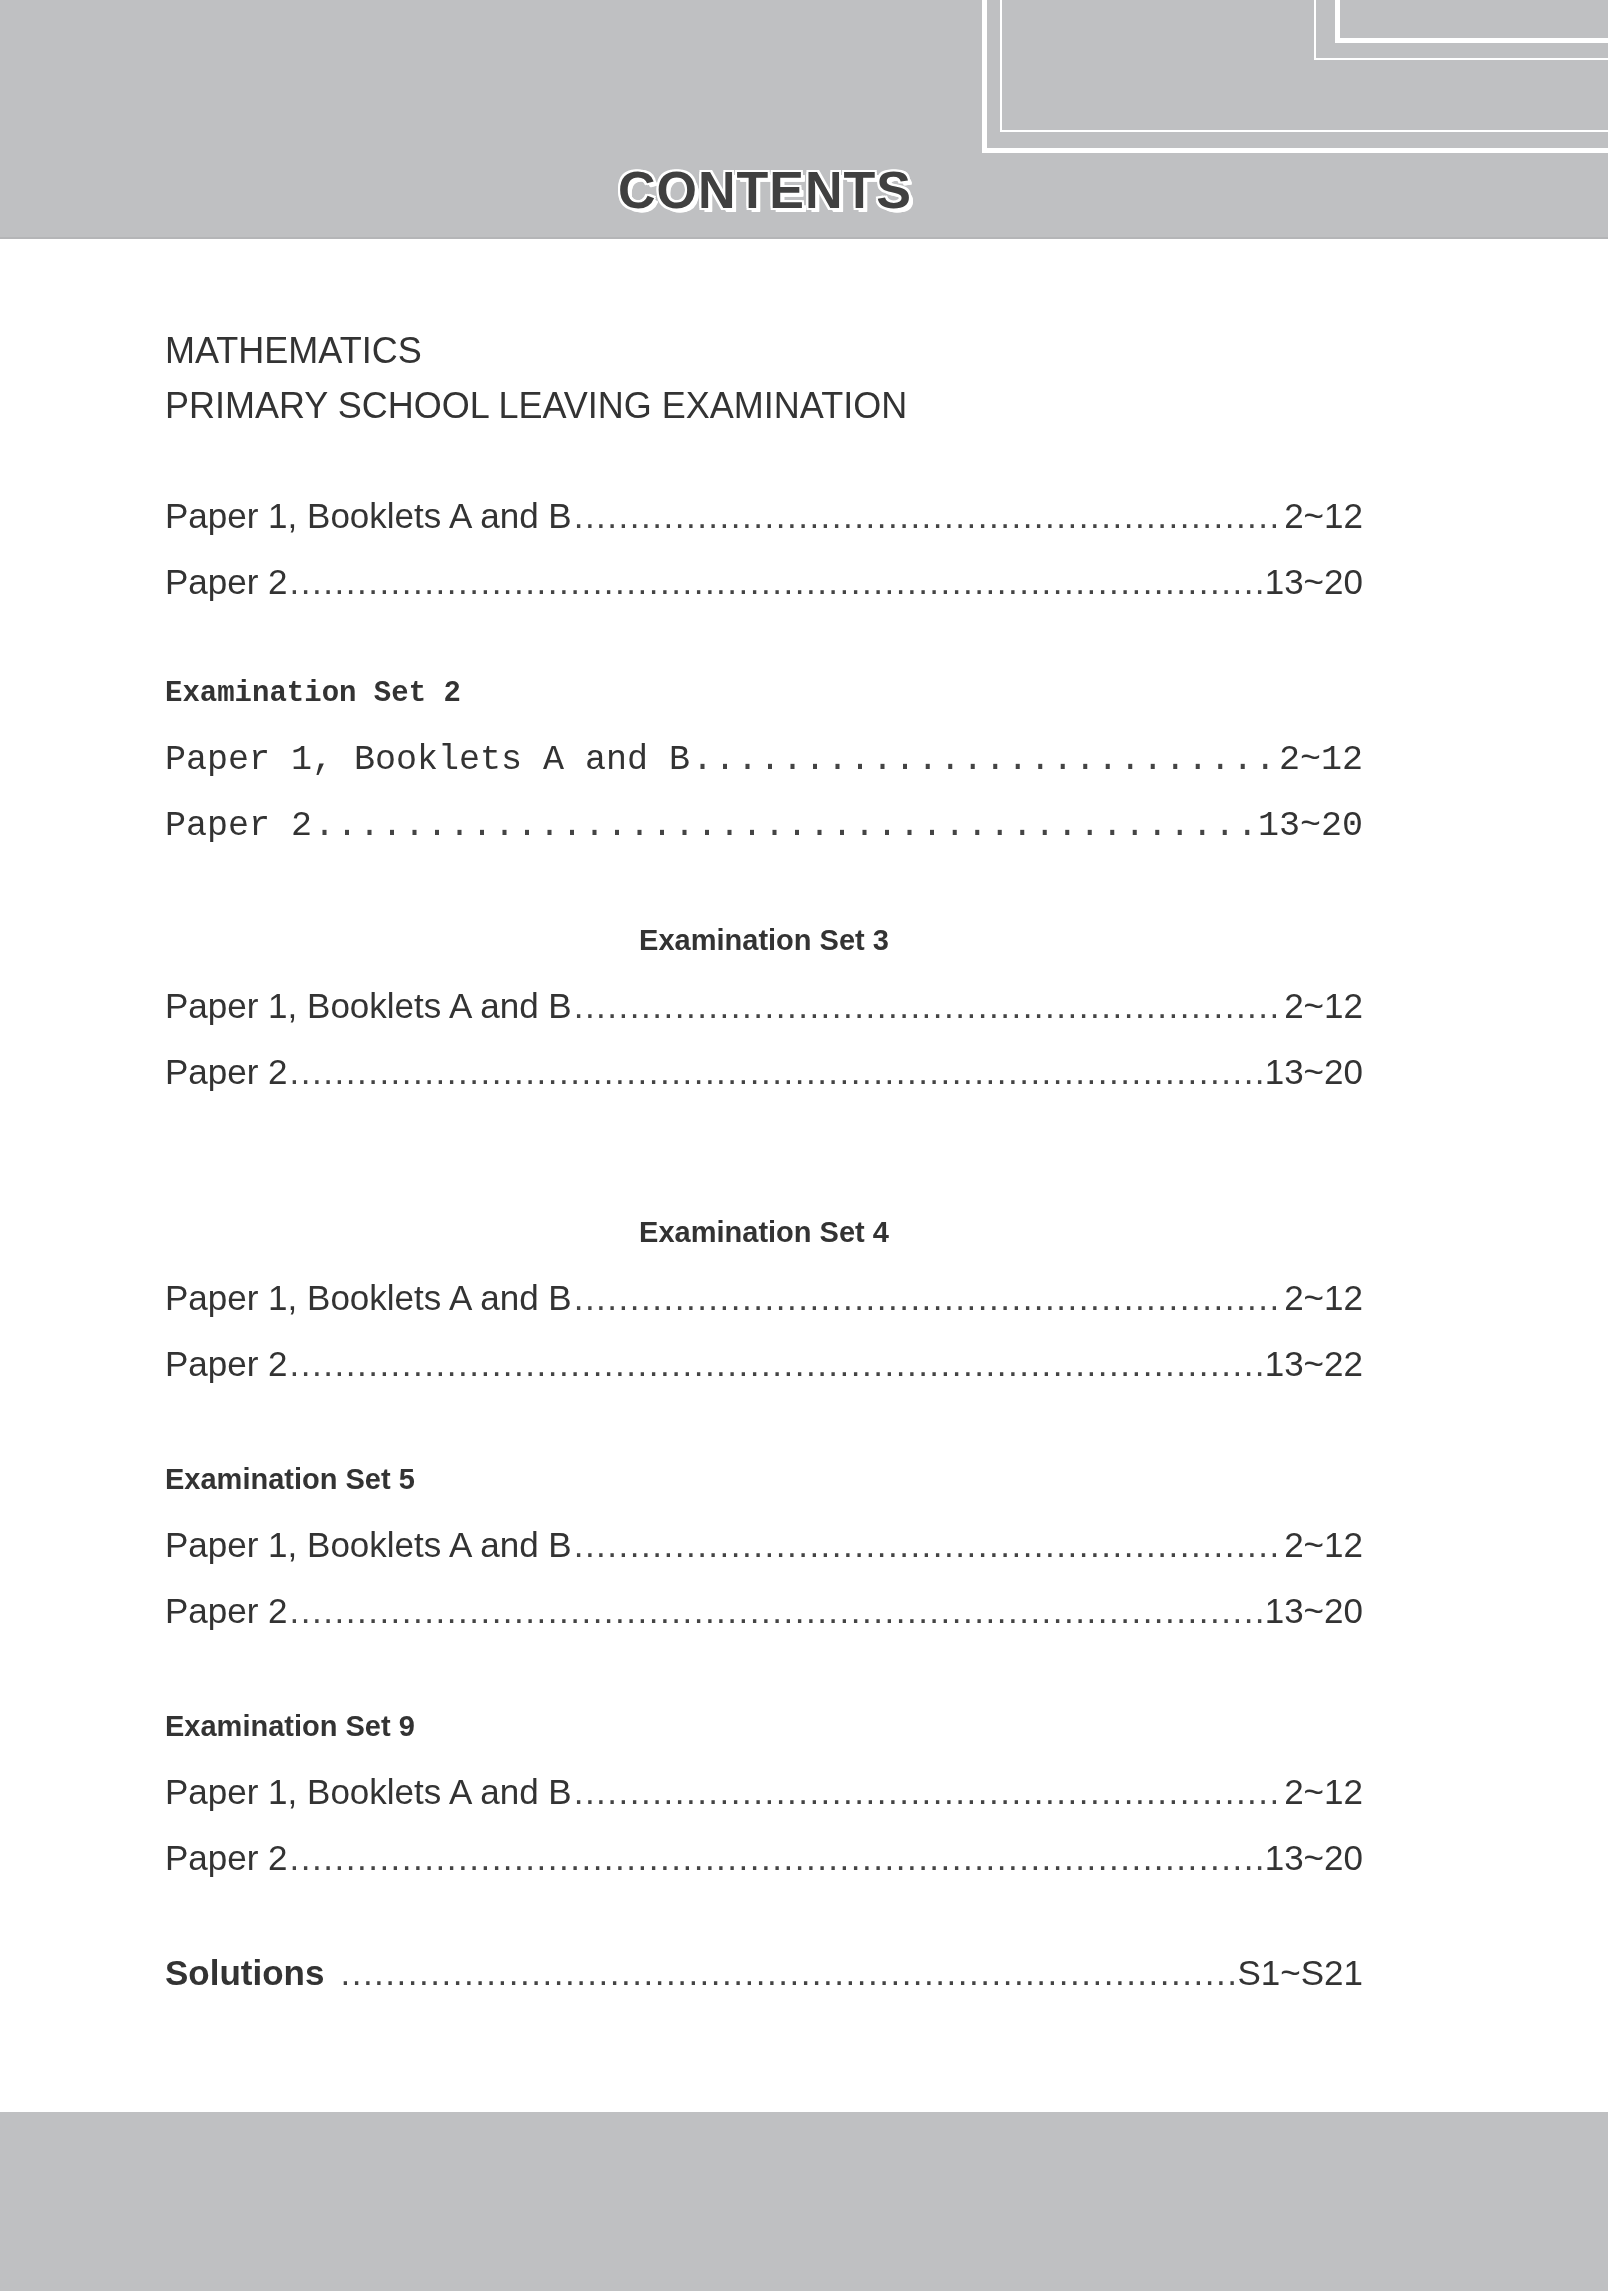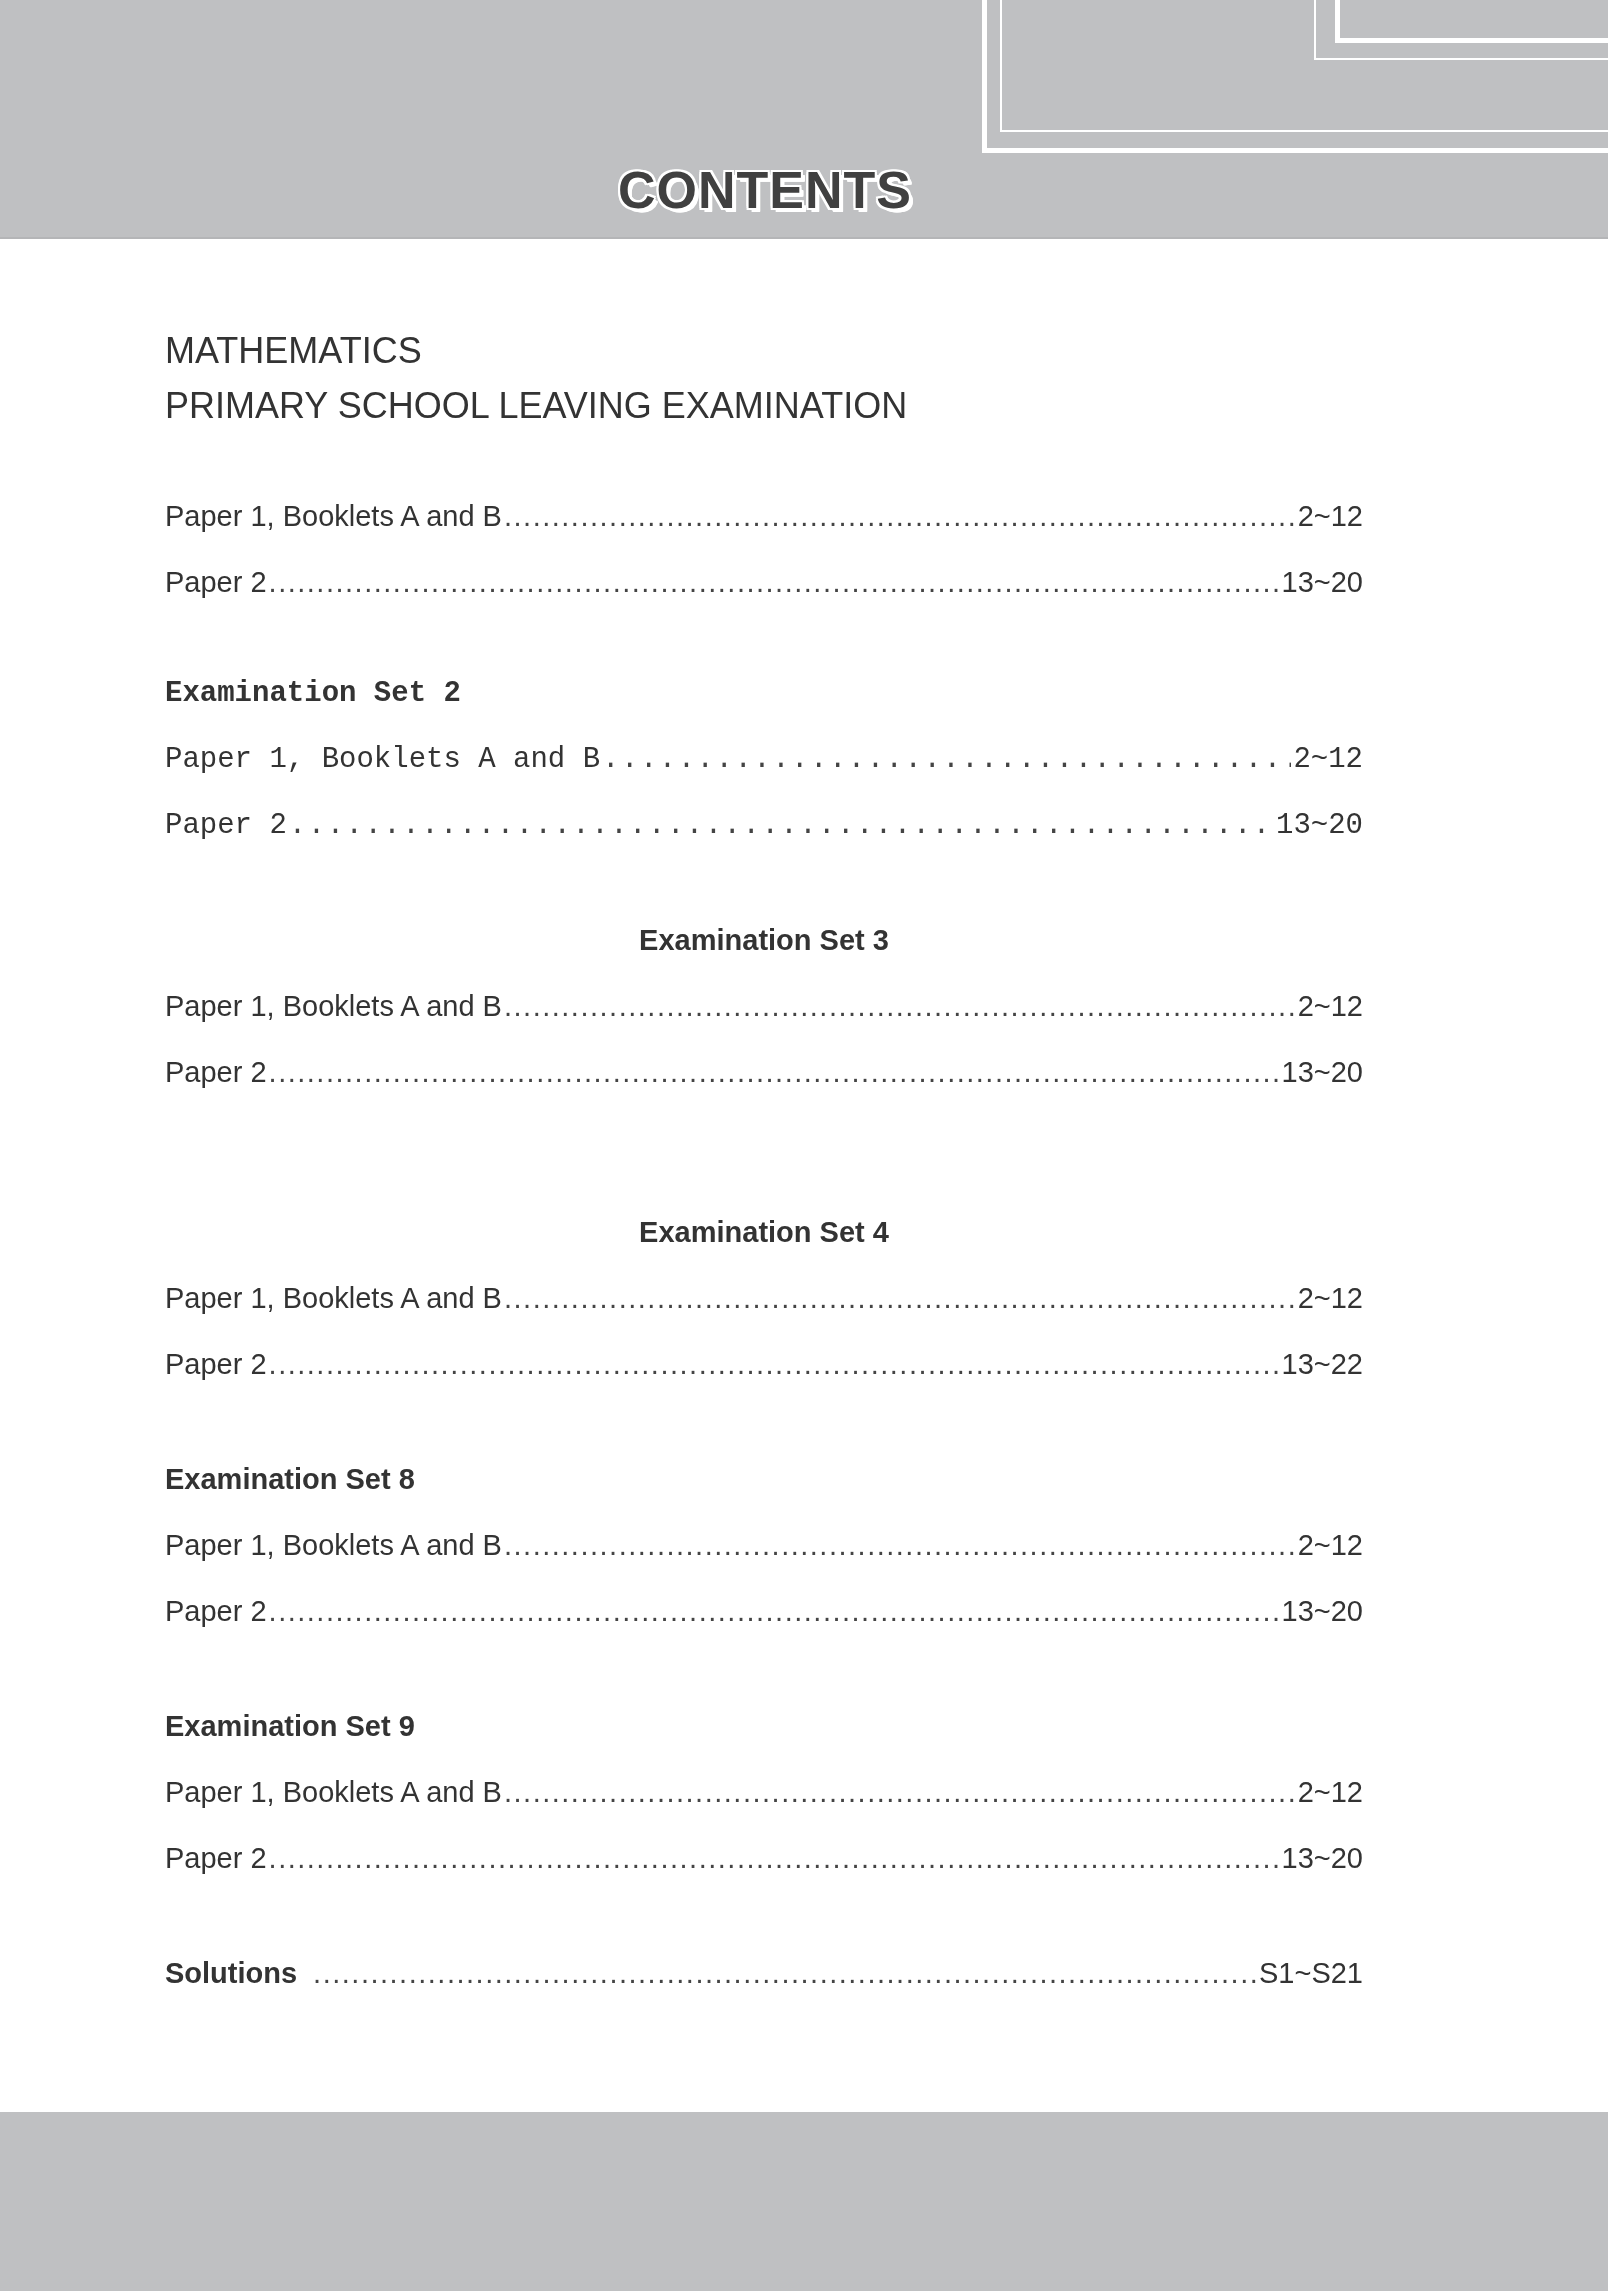--- a/index.html
+++ b/index.html
@@ -14,21 +14,21 @@
   .f4 { left:1335px; top:-10px; width:280px; height:48px; border-width:0 0 5px 5px; }
   .title { position:absolute; left:0; width:1530px; top:160px; text-align:center;
            font-family:"Liberation Sans", sans-serif; font-weight:bold; font-size:52px; letter-spacing:1px;
            color:#404040;
            text-shadow: 2px 0 0 #fff, -2px 0 0 #fff, 0 2px 0 #fff, 0 -2px 0 #fff,
                         2px 2px 0 #fff, -2px -2px 0 #fff, 2px -2px 0 #fff, -2px 2px 0 #fff,
                         4px 4px 0 #fff, 3px 4px 0 #fff, 4px 3px 0 #fff; }
   .subject { position:absolute; left:165px; font-size:36px; color:#333333; }
   .toc { position:absolute; left:165px; width:1198px; }
   .set-heading { font-weight:bold; font-size:29px; height:40px; line-height:40px; color:#333333; }
-  .row { display:flex; align-items:baseline; font-size:29px; height:40px; line-height:40px; color:#333333; }
+  .row { display:flex; align-items:baseline; font-size:35px; height:40px; line-height:40px; color:#333333; }
   .row .label { white-space:nowrap; }
   .row .dots { flex:1; overflow:hidden; white-space:nowrap; margin:0 2px; letter-spacing:1.5px; color:#444; }
   .row .dots::after { content:"................................................................................................................................................................................................................................"; }
   .row .page { white-space:nowrap; }
   .solutions-row .label { font-weight:bold; }
   .footer-band { position:absolute; left:0; top:2112px; width:1608px; height:179px; background:#bfc0c2; }
 </style>
 </head>
 <body>
 
@@ -92,21 +92,21 @@
     <span class="page">2~12</span>
   </div>
   <div class="row" style="margin-top:26px;">
     <span class="label">Paper 2</span>
     <span class="dots"></span>
     <span class="page">13~22</span>
   </div>
 </div>
 
 <div class="toc" style="top:1459px;">
-  <div class="set-heading">Examination Set 8</div>
+  <div class="set-heading">Examination Set 5</div>
   <div class="row" style="margin-top:26px;">
     <span class="label">Paper 1, Booklets A and B</span>
     <span class="dots"></span>
     <span class="page">2~12</span>
   </div>
   <div class="row" style="margin-top:26px;">
     <span class="label">Paper 2</span>
     <span class="dots"></span>
     <span class="page">13~20</span>
   </div>

